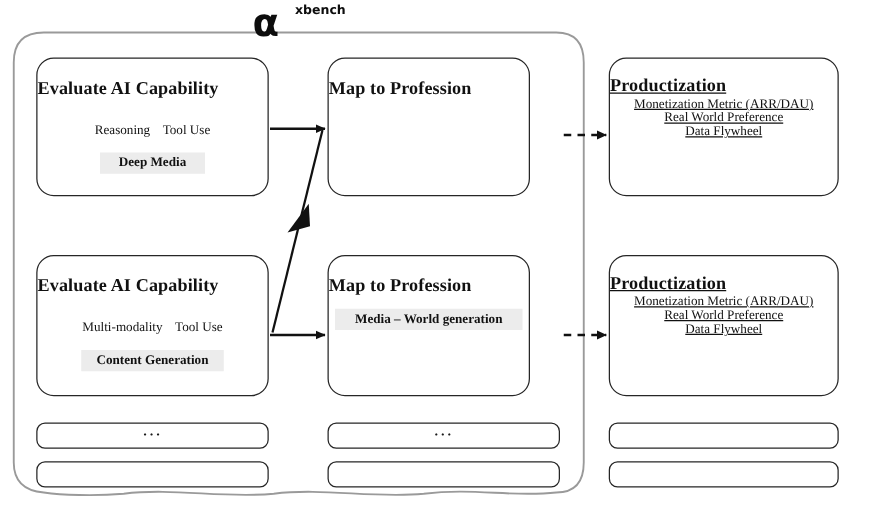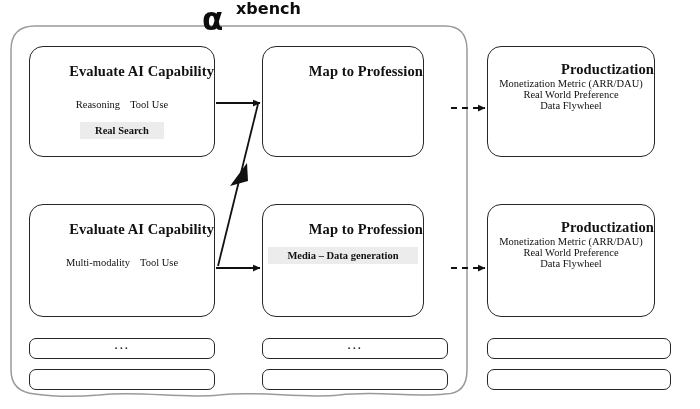--- a/index.html
+++ b/index.html
@@ -35,21 +35,21 @@
     font-size: 31px;
     line-height: 30px;
     color: #0d0d0d;
     letter-spacing: -1px;
   }
   .logo-word {
     position: absolute;
     left: 36px; top: 0px;
     font-family: "DejaVu Sans", sans-serif;
     font-weight: 700;
-    font-size: 16px;
+    font-size: 10px;
     line-height: 14px;
     color: #0d0d0d;
   }
 
   
   .outer-shell {
     position: absolute;
     left: 9px; top: 24px;
     width: 460px; height: 374px;
     z-index: 1;
@@ -59,21 +59,21 @@
   
   .node {
     position: absolute;
     box-sizing: border-box;
     border: 1.6px solid #262626;
     border-radius: 14px;
     background: #ffffff;
     z-index: 3;
   }
   .node-title {
-    text-align: right;
+    text-align: left;
     font-size: 14.5px;
     font-weight: 700;
     letter-spacing: 0.1px;
   }
   .node-line {
     text-align: center;
     font-size: 10.5px;
     font-weight: 400;
   }
   .inline-row {
@@ -97,21 +97,21 @@
   .cap-box .node-title { margin-top: 16px; }
   .cap-box .inline-row { margin-top: 19px; }
   .cap-box .chip { margin-top: 12px; }
 
   
   .map-box { left: 262px; width: 162px; }
   .map-box .node-title { margin-top: 16px; }
   .map-box .chip { margin-top: 12px; }
 
   
-  .prod-box { left: 487px; width: 168px; }
+  .prod-box { left: 487px; width: 184px; text-decoration: underline; }
   .prod-box .node-title { margin-top: 14px; }
   .prod-box .node-line { }
 
   .row1 { top: 46px; height: 111px; }
   .row2 { top: 204px; height: 113px; }
 
   
   .stub {
     position: absolute;
     box-sizing: border-box;
@@ -162,45 +162,46 @@
                Q2 368 2 346 V26 Q2 2 26 2 Z" stroke="#9a9a9a" stroke-width="1.5" fill="none" stroke-linejoin="round"></path>
     </svg>
   </div>
 
   <div class="node cap-box row1">
     <div class="node-title">Evaluate AI Capability</div>
     <div class="inline-row">
       <span>Reasoning</span>
       <span>Tool Use</span>
     </div>
-    <div class="chip" style="width:84px;">Real Search</div>
+    <div class="chip" style="width:84px;">Deep Media</div>
   </div>
 
   <div class="node map-box row1">
     <div class="node-title">Map to Profession</div>
   </div>
 
   <div class="node prod-box row1">
     <div class="node-title">Productization</div>
     <div class="node-line">Monetization Metric (ARR/DAU)</div>
     <div class="node-line">Real World Preference</div>
     <div class="node-line">Data Flywheel</div>
   </div>
 
   <div class="node cap-box row2">
     <div class="node-title">Evaluate AI Capability</div>
     <div class="inline-row">
       <span>Multi-modality</span>
       <span>Tool Use</span>
     </div>
+    <div class="chip" style="width:114px;">Content Generation</div>
   </div>
 
   <div class="node map-box row2">
     <div class="node-title">Map to Profession</div>
-    <div class="chip" style="width:150px;margin-top:9px;">Media – Data generation</div>
+    <div class="chip" style="width:150px;margin-top:9px;">Media – World generation</div>
   </div>
 
   <div class="node prod-box row2">
     <div class="node-title">Productization</div>
     <div class="node-line">Monetization Metric (ARR/DAU)</div>
     <div class="node-line">Real World Preference</div>
     <div class="node-line">Data Flywheel</div>
   </div>
 
   <div class="stub stub-c1 stub-r1">···</div>

